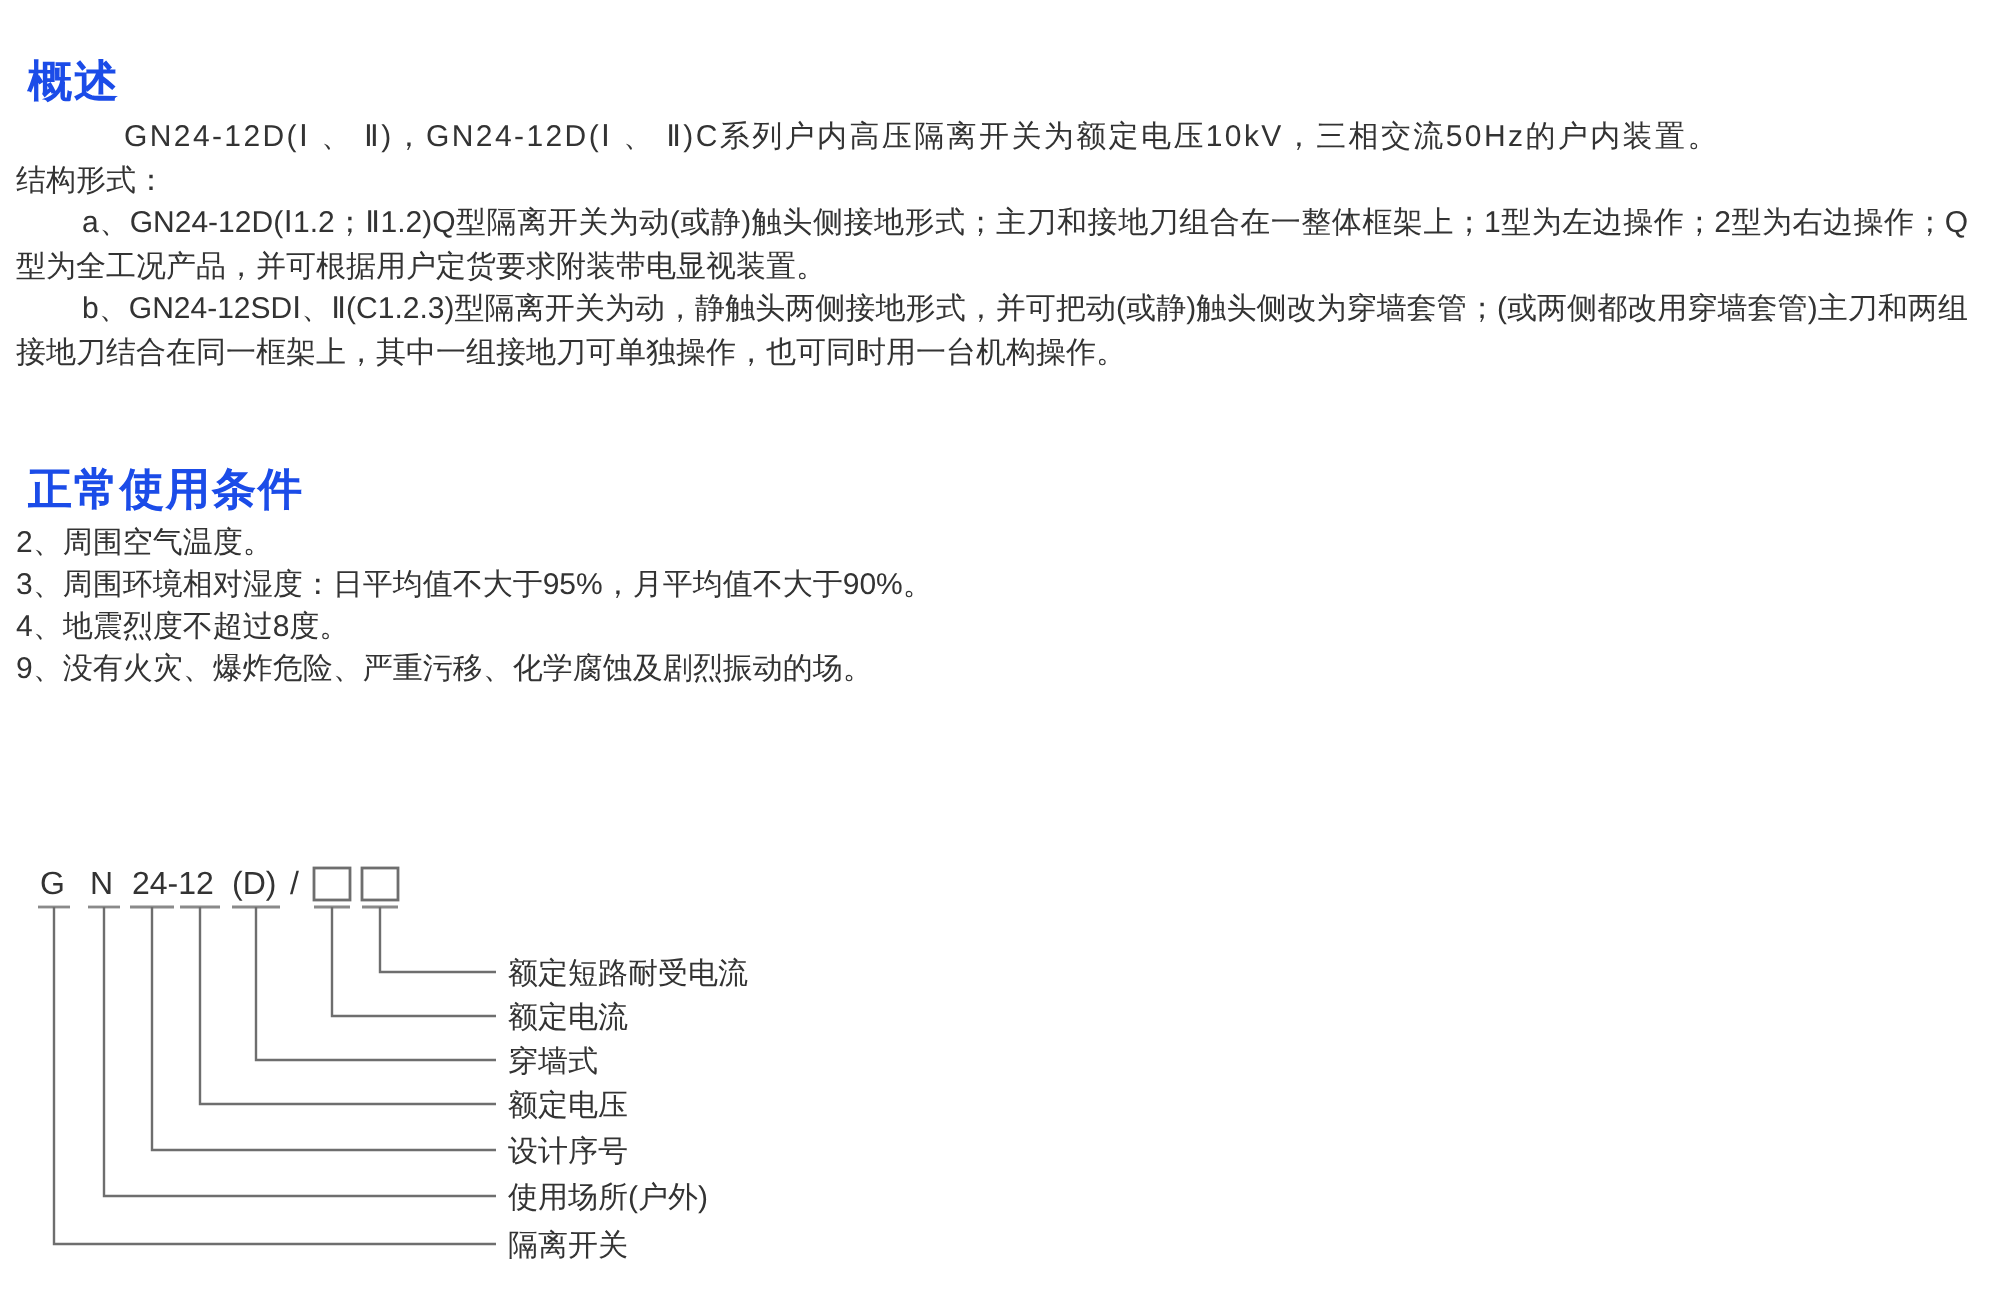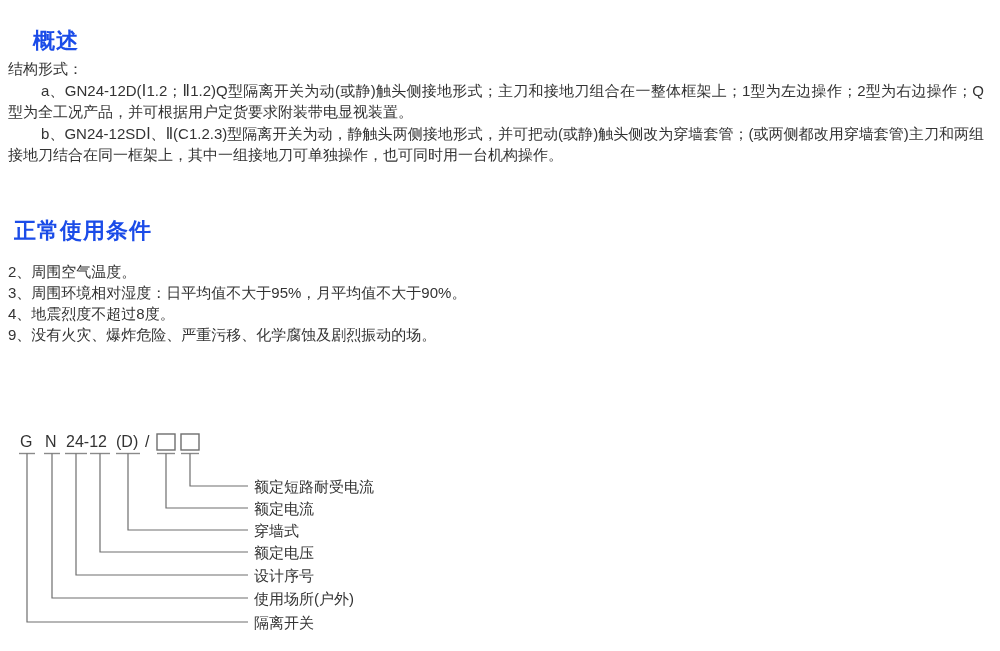--- a/index.html
+++ b/index.html
@@ -6,22 +6,22 @@
   .page {
     position:relative; width:1000px; height:651px; background:#ffffff;
     font-family:"Liberation Sans","DejaVu Sans",sans-serif;
     color:#333333; overflow:hidden;
   }
   .sec-heading {
     position:absolute; margin:0; left:14px;
     font-size:22px; font-weight:600; color:#1b4ce8;
     letter-spacing:1px;
   }
-  #overview-heading { top:26px;margin-left:19px; }
-  #conditions-heading { top:216px; }
+  #overview-heading { top:26px; }
+  #conditions-heading { top:230px; }
   #model-heading { top:398px; }
 
   .text-block {
     position:absolute; left:8px; top:58px; width:976px;
     font-size:15px; line-height:21.5px; text-align:justify;
     color:#333333;
   }
   .text-block p { margin:0; }
   .p-indent3 { text-indent:54px; letter-spacing:1.2px; }
   .p-indent2 { text-indent:33px; }
@@ -43,20 +43,21 @@
   .code-box  { stroke:#6e6e6e; stroke-width:1.4; fill:none; }
 </style>
 </head>
 <body>
 
 <div class="page">
 
   <h1 class="sec-heading" id="overview-heading">概述</h1>
 
   <div class="text-block">
+    <p class="p-indent3">GN24-12D(Ⅰ 、 Ⅱ)，GN24-12D(Ⅰ 、 Ⅱ)C系列户内高压隔离开关为额定电压10kV，三相交流50Hz的户内装置。</p>
     <p>结构形式：</p>
     <p class="p-indent2">a、GN24-12D(Ⅰ1.2；Ⅱ1.2)Q型隔离开关为动(或静)触头侧接地形式；主刀和接地刀组合在一整体框架上；1型为左边操作；2型为右边操作；Q型为全工况产品，并可根据用户定货要求附装带电显视装置。</p>
     <p class="p-indent2">b、GN24-12SDⅠ、Ⅱ(C1.2.3)型隔离开关为动，静触头两侧接地形式，并可把动(或静)触头侧改为穿墙套管；(或两侧都改用穿墙套管)主刀和两组接地刀结合在同一框架上，其中一组接地刀可单独操作，也可同时用一台机构操作。</p>
   </div>
 
   <h1 class="sec-heading" id="conditions-heading">正常使用条件</h1>
 
   <div class="cond-list">
     <div>2、周围空气温度。</div>
     <div>3、周围环境相对湿度：日平均值不大于95%，月平均值不大于90%。</div>

